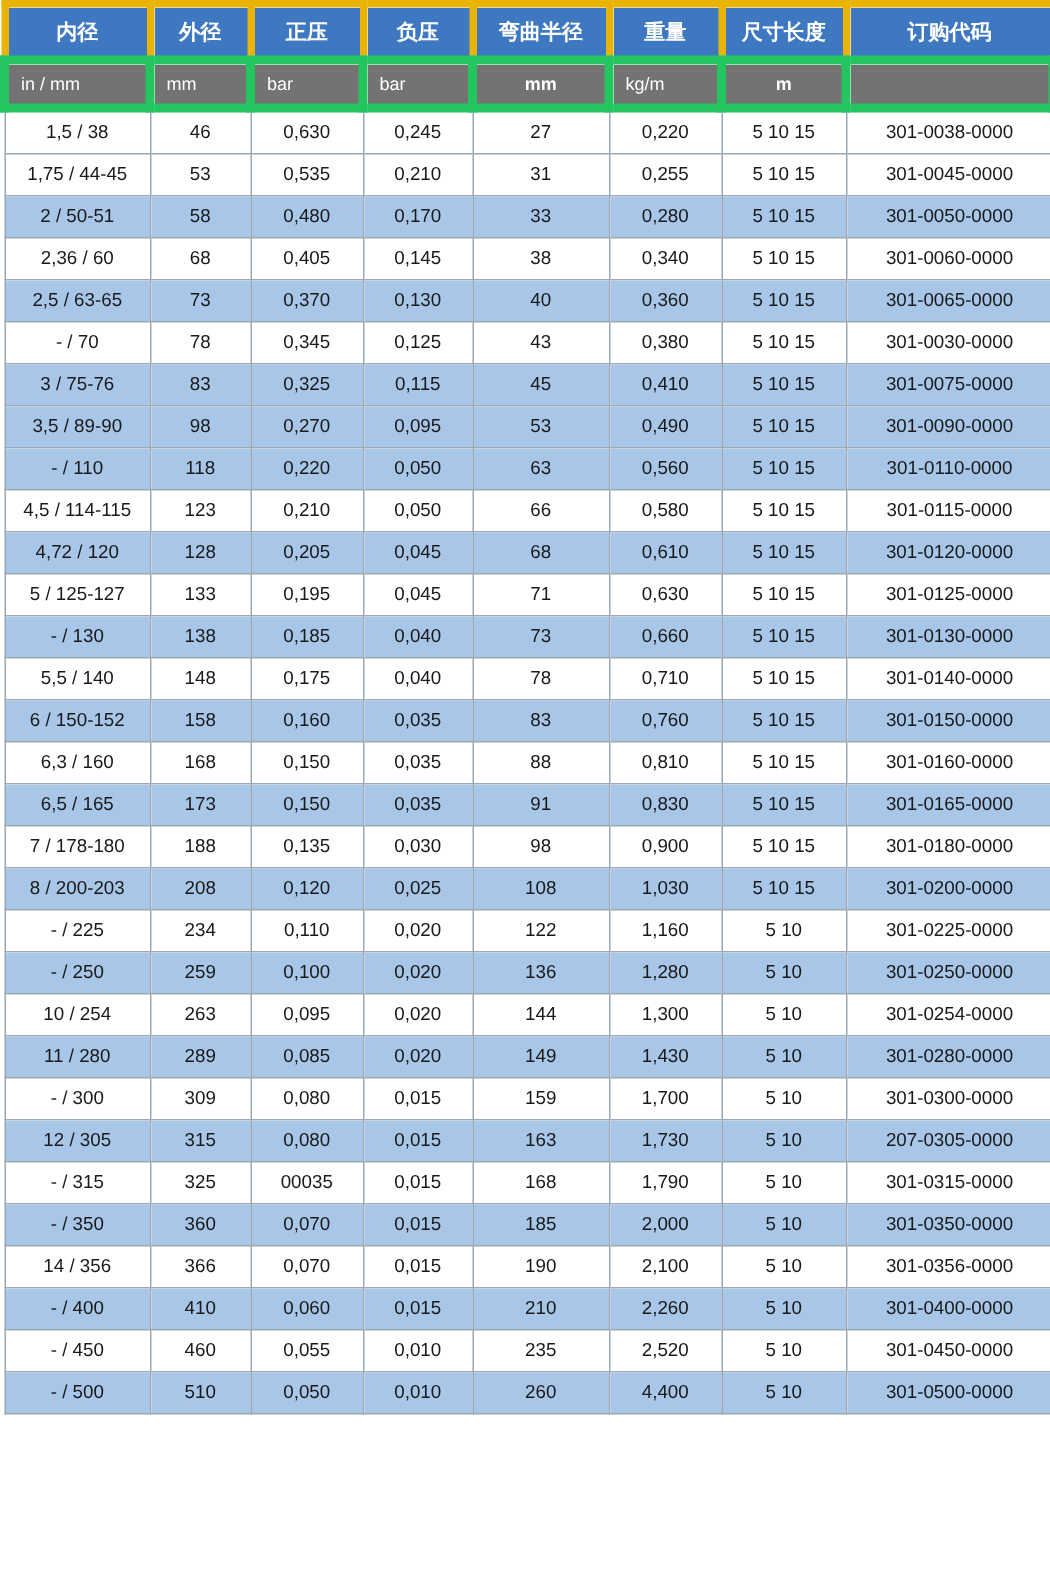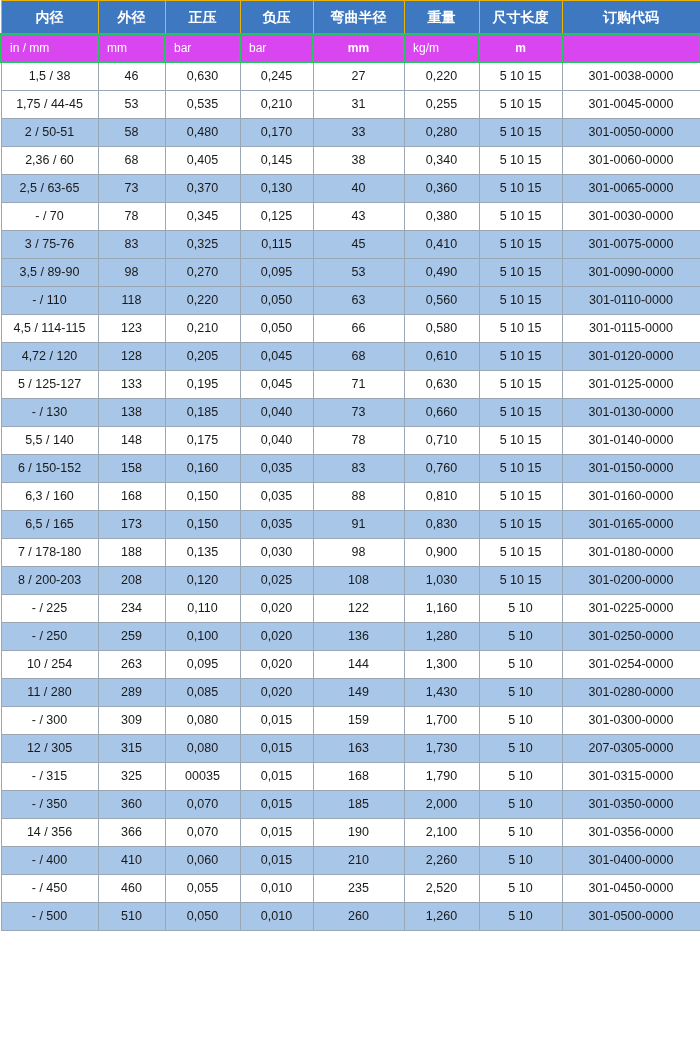--- a/index.html
+++ b/index.html
@@ -30,32 +30,32 @@
     overflow: hidden;
   }
   
   tr.head-main th {
     background: #3d78c0;
     color: #ffffff;
     font-weight: bold;
     font-size: 14px;
     height: 32px;
     line-height: 32px;
-    border: 1px solid #eab308;
+    border: 5px solid #eab308;
   }
   
   tr.head-units td {
-    background: #d946ef;
+    background: #737373;
     color: #ffffff;
     font-size: 12px;
     height: 26px;
     line-height: 26px;
     text-align: left;
     padding-left: 8px;
-    border: 2px solid #22c55e;
+    border: 6px solid #22c55e;
   }
   tr.head-units td.center-unit {
     text-align: center;
     padding-left: 0;
     font-weight: bold;
   }
   tbody tr.row-light td {
     background: #ffffff;
   }
   tbody tr.row-dark td {
@@ -407,18 +407,18 @@
         <td>2,520</td>
         <td>5 10</td>
         <td>301-0450-0000</td>
       </tr>
       <tr class="row-dark">
         <td>- / 500</td>
         <td>510</td>
         <td>0,050</td>
         <td>0,010</td>
         <td>260</td>
-        <td>1,260</td>
+        <td>4,400</td>
         <td>5 10</td>
         <td>301-0500-0000</td>
       </tr>
     </tbody>
 </table>
 
 </body></html>

